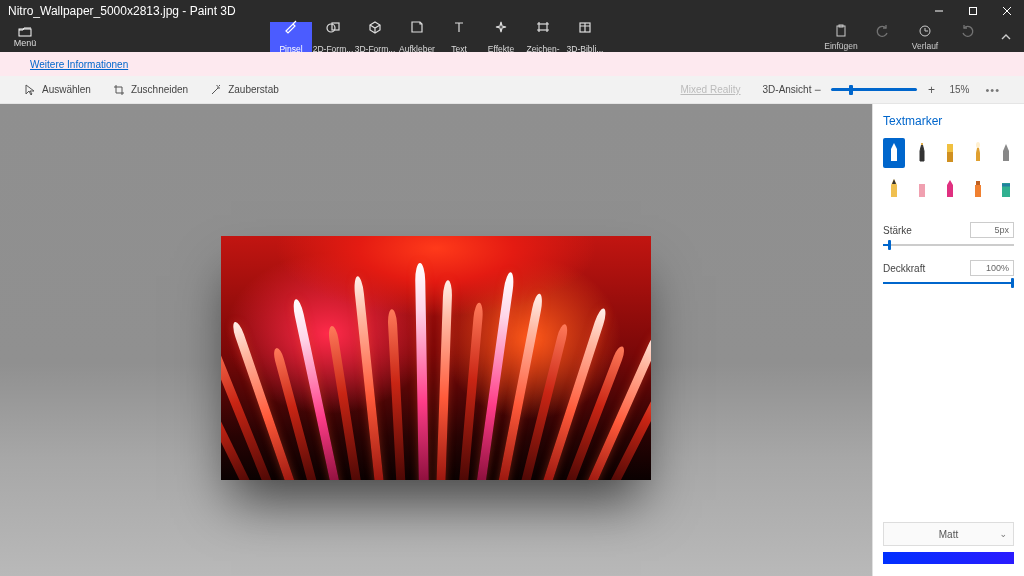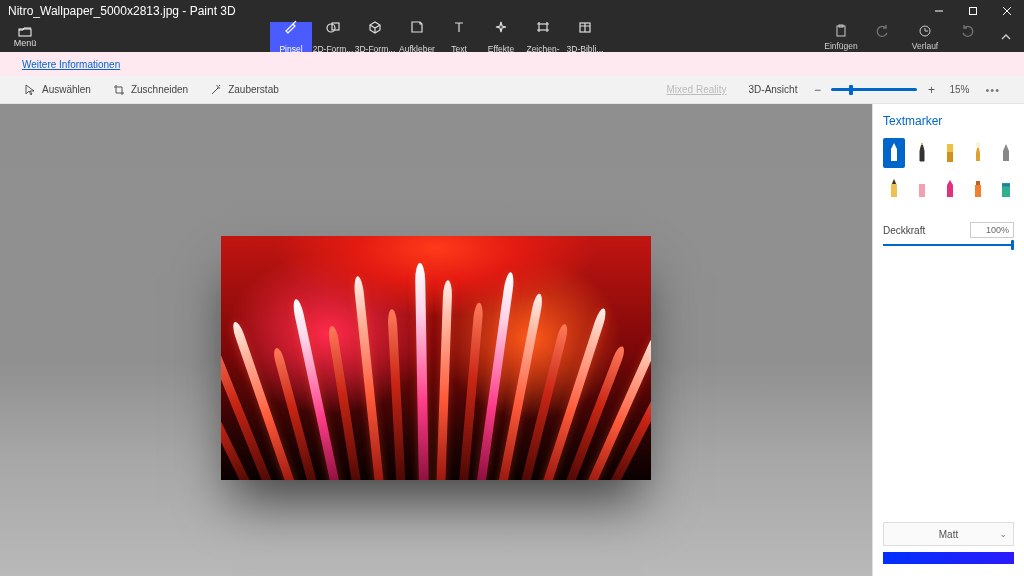--- a/index.html
+++ b/index.html
@@ -21,29 +21,29 @@
   .tool.active { background: #4b5cff; color: #fff; }
   .tool .icon { width: 16px; height: 14px; display:flex; align-items:center; justify-content:center; }
   .rspace { flex: 1; }
   .right-tools { display: flex; align-items:stretch; }
   .rtool { width: 42px; display:flex; flex-direction:column; align-items:center; justify-content:center; font-size:8.5px; color:#ccc; gap:1px; }
   .rtool.dim { opacity: 0.45; }
   .chev { width: 36px; display:flex; align-items:center; justify-content:center; }
 
   
   .note { height: 24px; background: #fde9ef; display: flex; align-items: center; font-size: 10px; color: #333; padding: 0 10px; }
-  .note a { color: #0066cc; text-decoration: underline; margin-left: 12px; }
+  .note a { color: #0066cc; text-decoration: underline; margin-left: 20px; }
 
   
   .subbar { height: 28px; background: #f2f2f2; display: flex; align-items: center; font-size: 10px; color: #444; padding: 0 24px; border-bottom:1px solid #e5e5e5; }
   .subitem { display: flex; align-items: center; gap: 6px; margin-right: 22px; }
   .subitem .ic { width: 12px; height: 12px; }
   .subspacer { flex: 1; }
   .mixed { color: #bbb; display:flex; align-items:center; gap:6px; margin-right:16px;text-decoration:underline;}
-  .d3v { display:flex; align-items:center; gap:6px; margin-right:14px; }
+  .d3v { display:flex; align-items:center; gap:6px; }
   .zoom { display:flex; align-items:center; gap:8px; }
   .zoom .minus, .zoom .plus { width:12px; text-align:center; color:#555; font-size:12px; }
   .zslider { width: 86px; height: 3px; background: #0066cc; position: relative; border-radius:2px; }
   .zslider::after { content:""; position:absolute; left:20%; top:-3px; width:4px; height:10px; background:#0066cc; border-radius:1px; }
   .zoompct { font-size: 10px; color:#555; margin-left:4px; }
   .more { margin-left:8px; color:#777; letter-spacing:1px; font-size:11px; }
 
   
   .main { display: flex; height: calc(576px - 22px - 30px - 24px - 28px); }
   .canvas-area { flex: 1; background: linear-gradient(180deg, #8f8f8f 0%, #909090 55%, #a7a7a7 75%, #b9b9b9 100%); position: relative; display:flex; align-items:center; justify-content:center; overflow:hidden; }
@@ -348,20 +348,30 @@
           </svg>
         </div>
       <div class="brush">
           <svg viewBox="0 0 16 24">
             <rect x="4" y="6" width="8" height="14" fill="#30b090"></rect>
             <path d="M4 8 L12 8" stroke="#2080a0" stroke-width="3"></path>
           </svg>
         </div>
     </div>
 
+    <div class="ctrl">
+      <div class="row">
+        <span>Stärke</span>
+        <span class="val">5px</span>
+      </div>
+      <div class="pslider">
+        <div class="fill" style="width:4%"></div>
+          <div class="thumb" style="left:4%"></div>
+      </div>
+    </div>
 
     <div class="ctrl">
       <div class="row">
         <span>Deckkraft</span>
         <span class="val">100%</span>
       </div>
       <div class="pslider">
         <div class="fill" style="width:100%"></div>
           <div class="thumb" style="left:calc(100% - 3px)"></div>
       </div>

